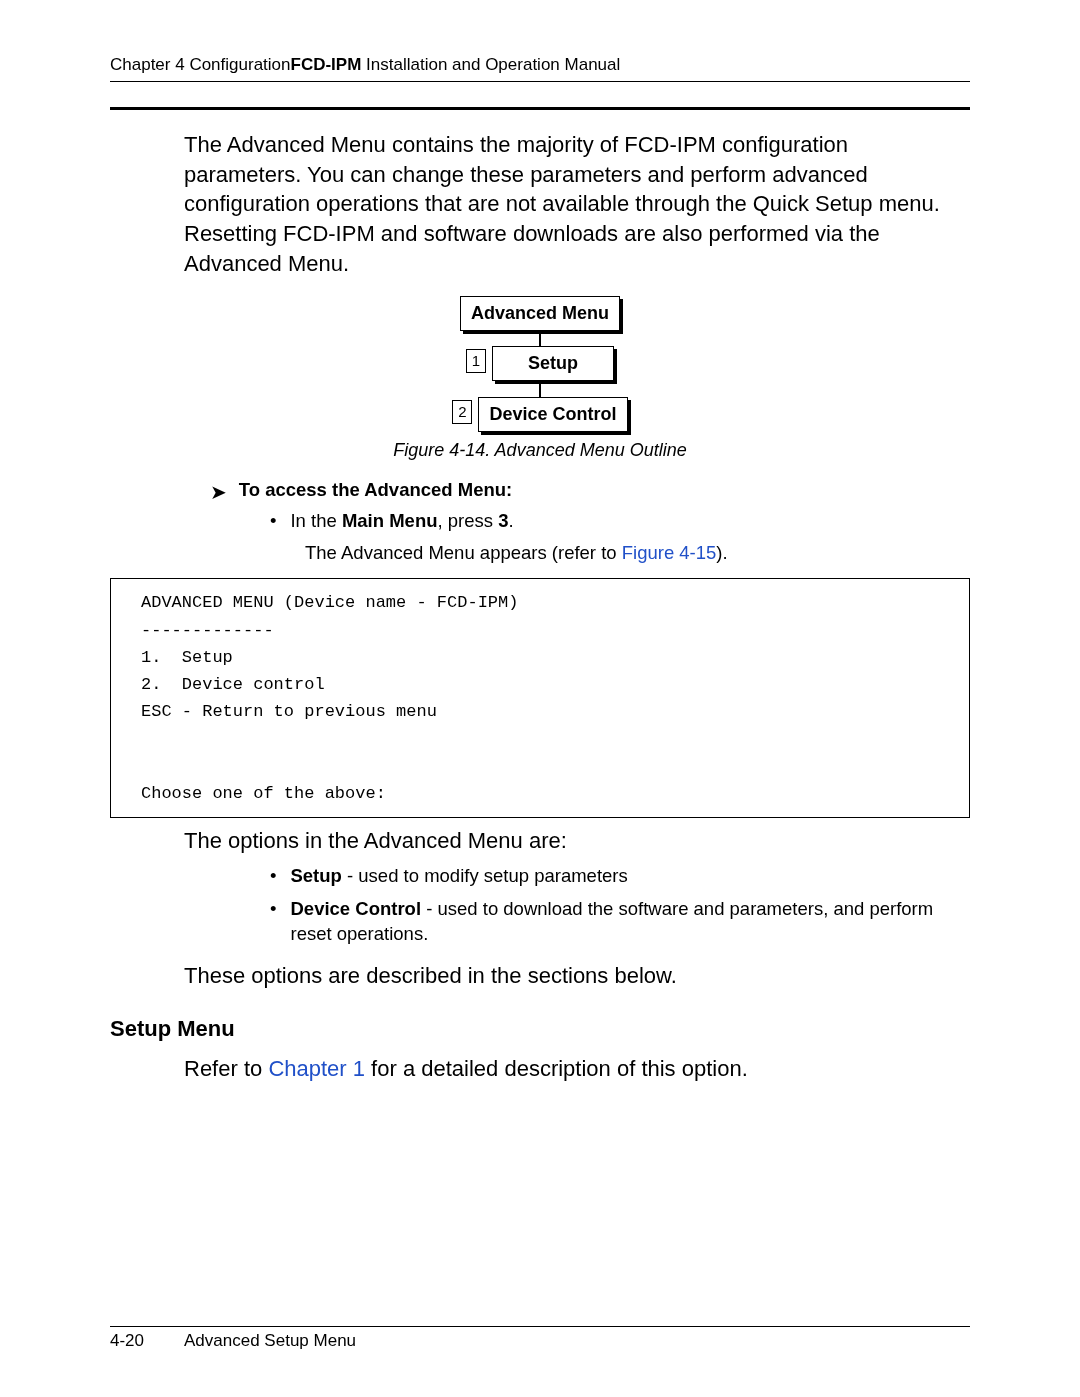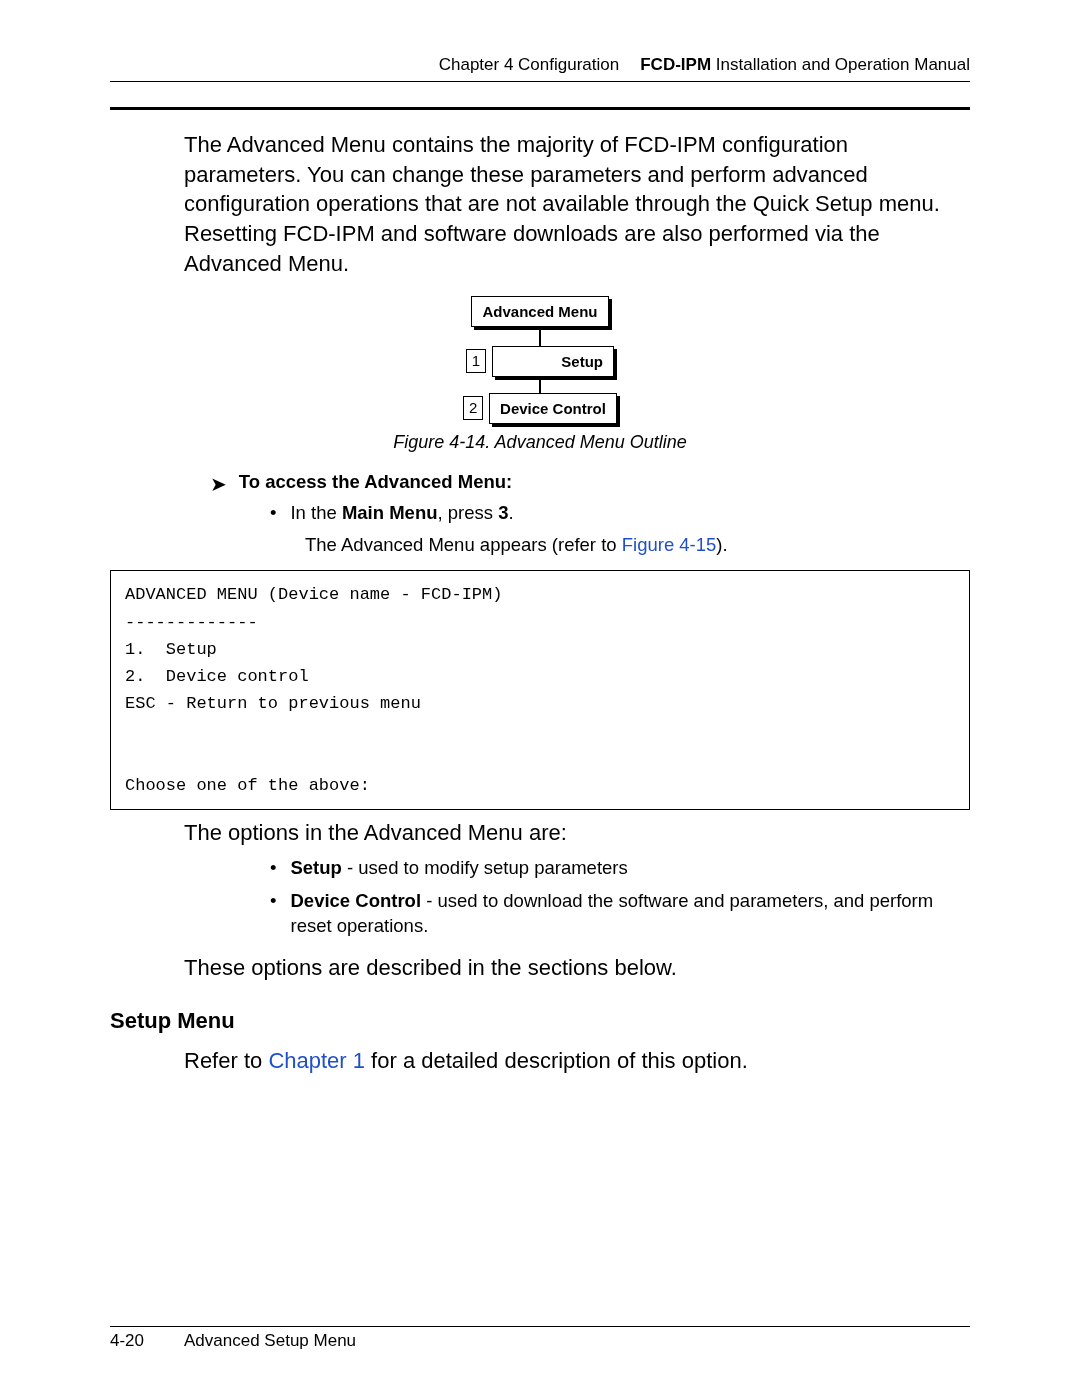--- a/index.html
+++ b/index.html
@@ -11,25 +11,24 @@
   }
   .page {
     width: 1080px;
     height: 1397px;
     position: relative;
     box-sizing: border-box;
     padding: 55px 110px 40px 110px;
   }
   .header {
     display: flex;
-    justify-content: flex-end;
+    justify-content: flex-start;
     font-size: 17px;
     padding-bottom: 6px;
     border-bottom: 1.5px solid #000;
-    gap: 21px;
   }
   .header-left { }
   .header-right { }
   .hr-thick {
     border: none;
     border-top: 3px solid #000;
     margin: 25px 0 20px 0;
   }
   .section-title {
     font-size: 26px;
@@ -56,24 +55,24 @@
   .diagram {
     display: inline-block;
     font-family: Arial, sans-serif;
   }
   .diag-box {
     display:inline-block;
     border: 1.5px solid #000;
     box-shadow: 3px 3px 0 #000;
     padding: 6px 10px;
     font-weight: bold;
-    font-size: 15px;
+    font-size: 18px;
     background:#fff;
     min-width: 100px;
-    text-align:right;
+    text-align:center;
   }
   .diag-num {
     display:inline-block;
     border:1.5px solid #000;
     width:18px; height:22px;
     line-height:22px;
     text-align:center;
     font-size:15px;
     background:#fff;
     vertical-align: top;
@@ -117,21 +116,21 @@
     margin-bottom: 14px;
   }
   .ref-link {
     color: #2050c8;
   }
   .terminal {
     border: 1.5px solid #000;
     font-family: 'Courier New', monospace;
     font-size: 17px;
     line-height: 1.6;
-    padding: 10px 14px;
+    padding: 10px 30px;
     margin: 4px 0 8px 0;
     white-space: pre;
   }
   .options-list {
     margin: 6px 0 14px 160px;
     font-size:18.5px;
   }
   .options-row { display:flex; gap:14px; margin-bottom:8px; line-height:1.35; }
   .sub-heading {
     font-size: 22px;

